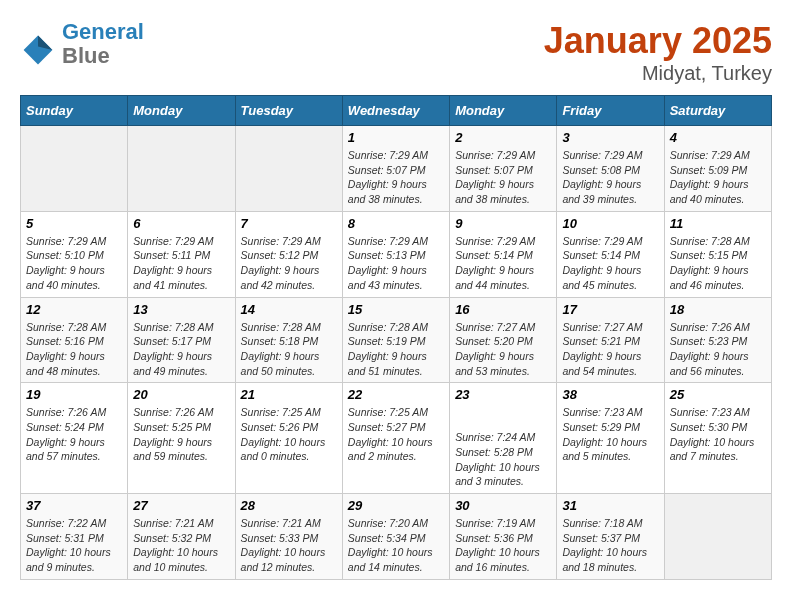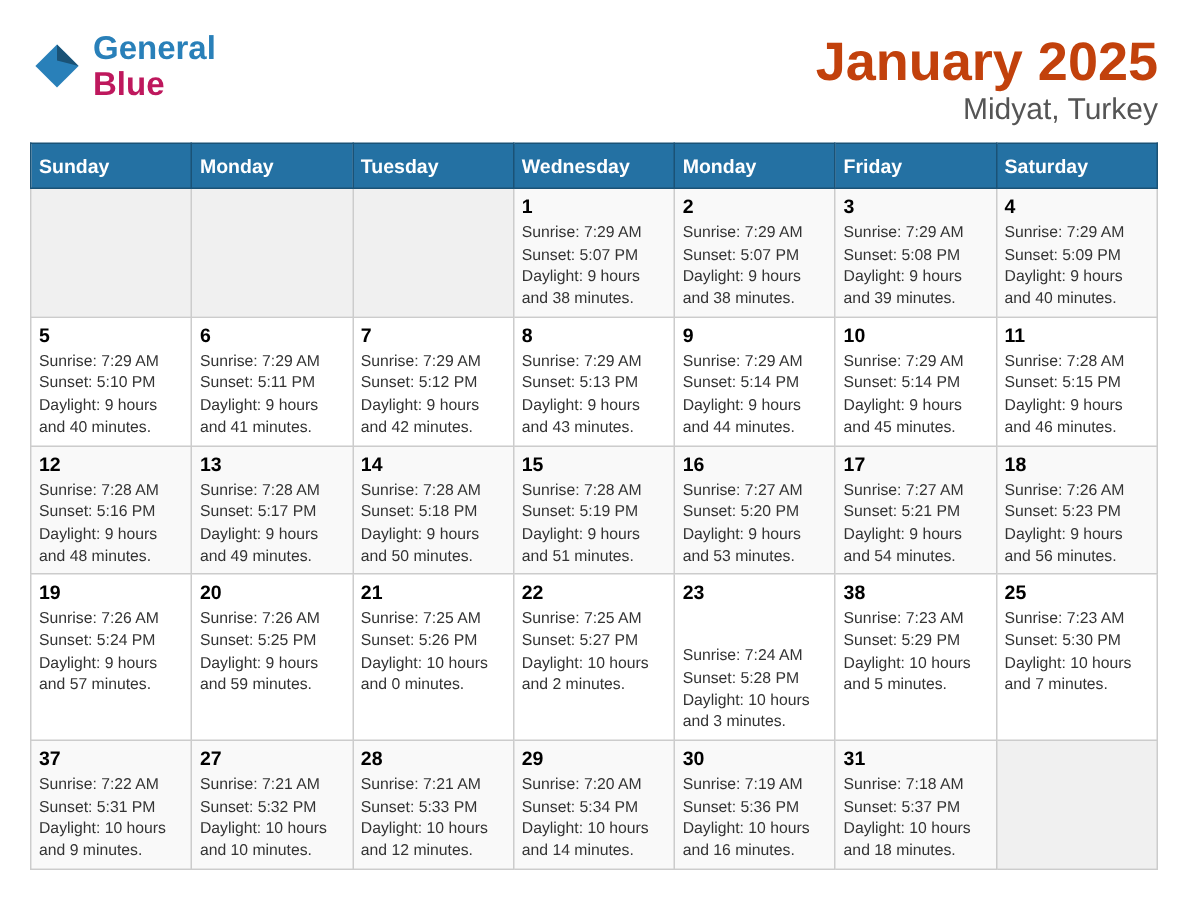--- a/index.html
+++ b/index.html
@@ -11,21 +11,21 @@
       padding: 20px;
     }
     .header {
       display: flex;
       justify-content: space-between;
       align-items: flex-start;
       margin-bottom: 10px;
     }
     .logo {
       display: flex;
-      align-items: center;
+      align-items: flex-end;
       gap: 6px;
     }
     .logo-text {
       font-size: 22px;
       font-weight: bold;
       color: #1a5276;
       line-height: 1.1;
     }
     .logo-text span {
       color: #2980b9;
@@ -43,20 +43,21 @@
       color: #c2410c;
     }
     .location {
       font-size: 20px;
       color: #555;
     }
     table {
       width: 100%;
       border-collapse: collapse;
       font-size: 11px;
+      font-style: italic;
     }
     thead tr th {
       background-color: #2471a3;
       color: #fff;
       padding: 7px 5px;
       text-align: left;
       font-size: 13px;
       font-weight: bold;
       border: 1px solid #1a5276;
     }
@@ -89,21 +90,21 @@
 <body>
 
 <div class="header">
   <div class="logo">
     <svg class="logo-icon" viewBox="0 0 40 40">
       <polygon points="20,4 36,20 20,36 4,20" fill="#2980b9"></polygon>
       <polygon points="20,4 36,20 20,16" fill="#1a5276"></polygon>
     </svg>
     <div class="logo-text">
       <div><span>General</span></div>
-      <div style="color:#be185d">Blue</div>
+      <div style="color:#737373">Blue</div>
     </div>
   </div>
   <div class="title-block">
     <div class="month-title">January 2025</div>
     <div class="location">Midyat, Turkey</div>
   </div>
 </div>
 
 <table>
   <thead>

